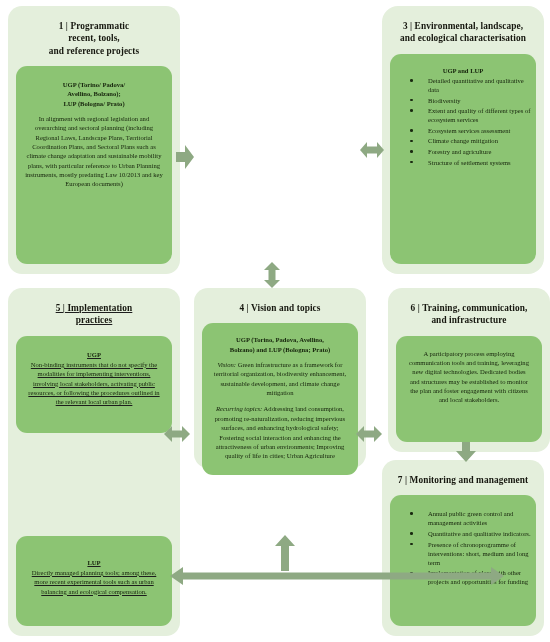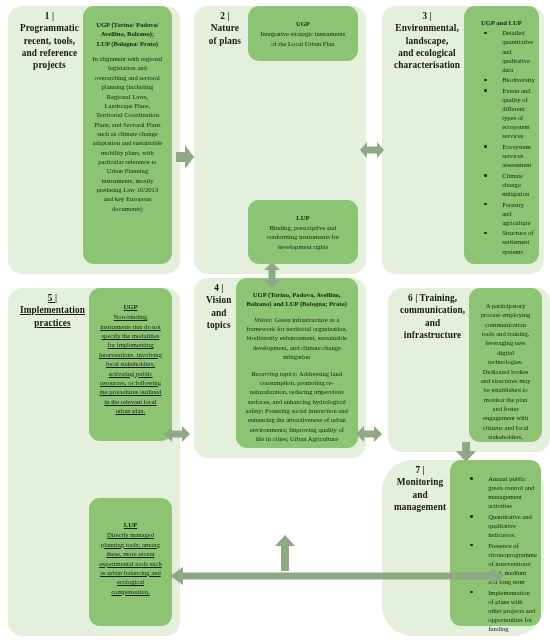--- a/index.html
+++ b/index.html
@@ -21,23 +21,23 @@
     width: 550px;
     height: 642px;
   }
 
   
   .panel {
     position: absolute;
     background: #e4efdc;
     border-radius: 14px;
     box-sizing: border-box;
-    padding: 0 8px 10px 8px;
+    padding: 10px 8px 10px 8px;
     display: flex;
-    flex-direction: row;
+    flex-direction: column;
   }
   .panel-title {
     text-align: center;
     font-weight: bold;
     font-size: 9.3px;
     line-height: 1.32;
     color: #16170f;
     margin: 4px 4px 9px 4px;
     letter-spacing: 0.1px;
   }
@@ -89,25 +89,25 @@
     border-radius: 50%;
     background: #1a2a10;
   }
   .box ul.hd-center {
     margin-top: 0;
   }
 
   
   #panel1 { left: 8px;   top: 6px;   width: 172px; height: 268px; }
   #panel2 { left: 194px; top: 6px;   width: 172px; height: 268px; }
-  #panel3 { left: 382px; top: 6px;   width: 162px; height: 268px; }
+  #panel3 { left: 382px; top: 6px;   width: 162px; height: 268px; border-radius: 16px; }
   #panel5 { left: 8px;   top: 288px; width: 172px; height: 348px; text-decoration: underline; }
-  #panel4 { left: 194px; top: 278px; width: 172px; height: 180px; }
+  #panel4 { left: 194px; top: 288px; width: 172px; height: 180px; }
   #panel6 { left: 382px; top: 288px; width: 162px; height: 164px; margin-left: 6px; }
-  #panel7 { left: 382px; top: 460px; width: 162px; height: 176px; border-radius: 31px; }
+  #panel7 { left: 382px; top: 460px; width: 162px; height: 176px; }
 
   
   #panel2 .stack {
     display: flex;
     flex-direction: column;
     justify-content: space-between;
     flex: 1 1 auto;
     gap: 10px;
   }
   #panel2 .box { padding: 13px 12px; }
@@ -153,33 +153,20 @@
     <div class="box grow">
       <span class="hd spaced">
         <span>UGP (Torino/ Padova/</span><br>
         <span>Avellino, Bolzano);</span><br>
         <span>LUP (Bologna/ Prato)</span>
       </span>
       <p>In alignment with regional legislation and overarching and sectoral planning (including Regional Laws, Landscape Plans, Territorial Coordination Plans, and Sectoral Plans such as climate change adaptation and sustainable mobility plans, with particular reference to Urban Planning instruments, mostly predating Law 10/2013 and key European documents)</p>
     </div>
   </div>
 
-  <div class="panel" id="panel2">
-    <div class="panel-title">2  |  Nature of plans</div>
-    <div class="stack">
-      <div class="box">
-        <span class="hd">UGP</span>
-        <p>Integrative strategic instruments of the Local Urban Plan</p>
-      </div>
-      <div class="box">
-        <span class="hd">LUP</span>
-        <p>Binding, prescriptive and conforming instruments for development rights</p>
-      </div>
-    </div>
-  </div>
 
   <div class="panel" id="panel3">
     <div class="panel-title">
       <span>3  |  Environmental, landscape,</span><br>
       <span>and ecological characterisation</span>
     </div>
     <div class="box grow">
       <span class="hd">UGP and LUP</span>
       <ul class="hd-center">
         <li>Detailed quantitative and qualitative data</li>

